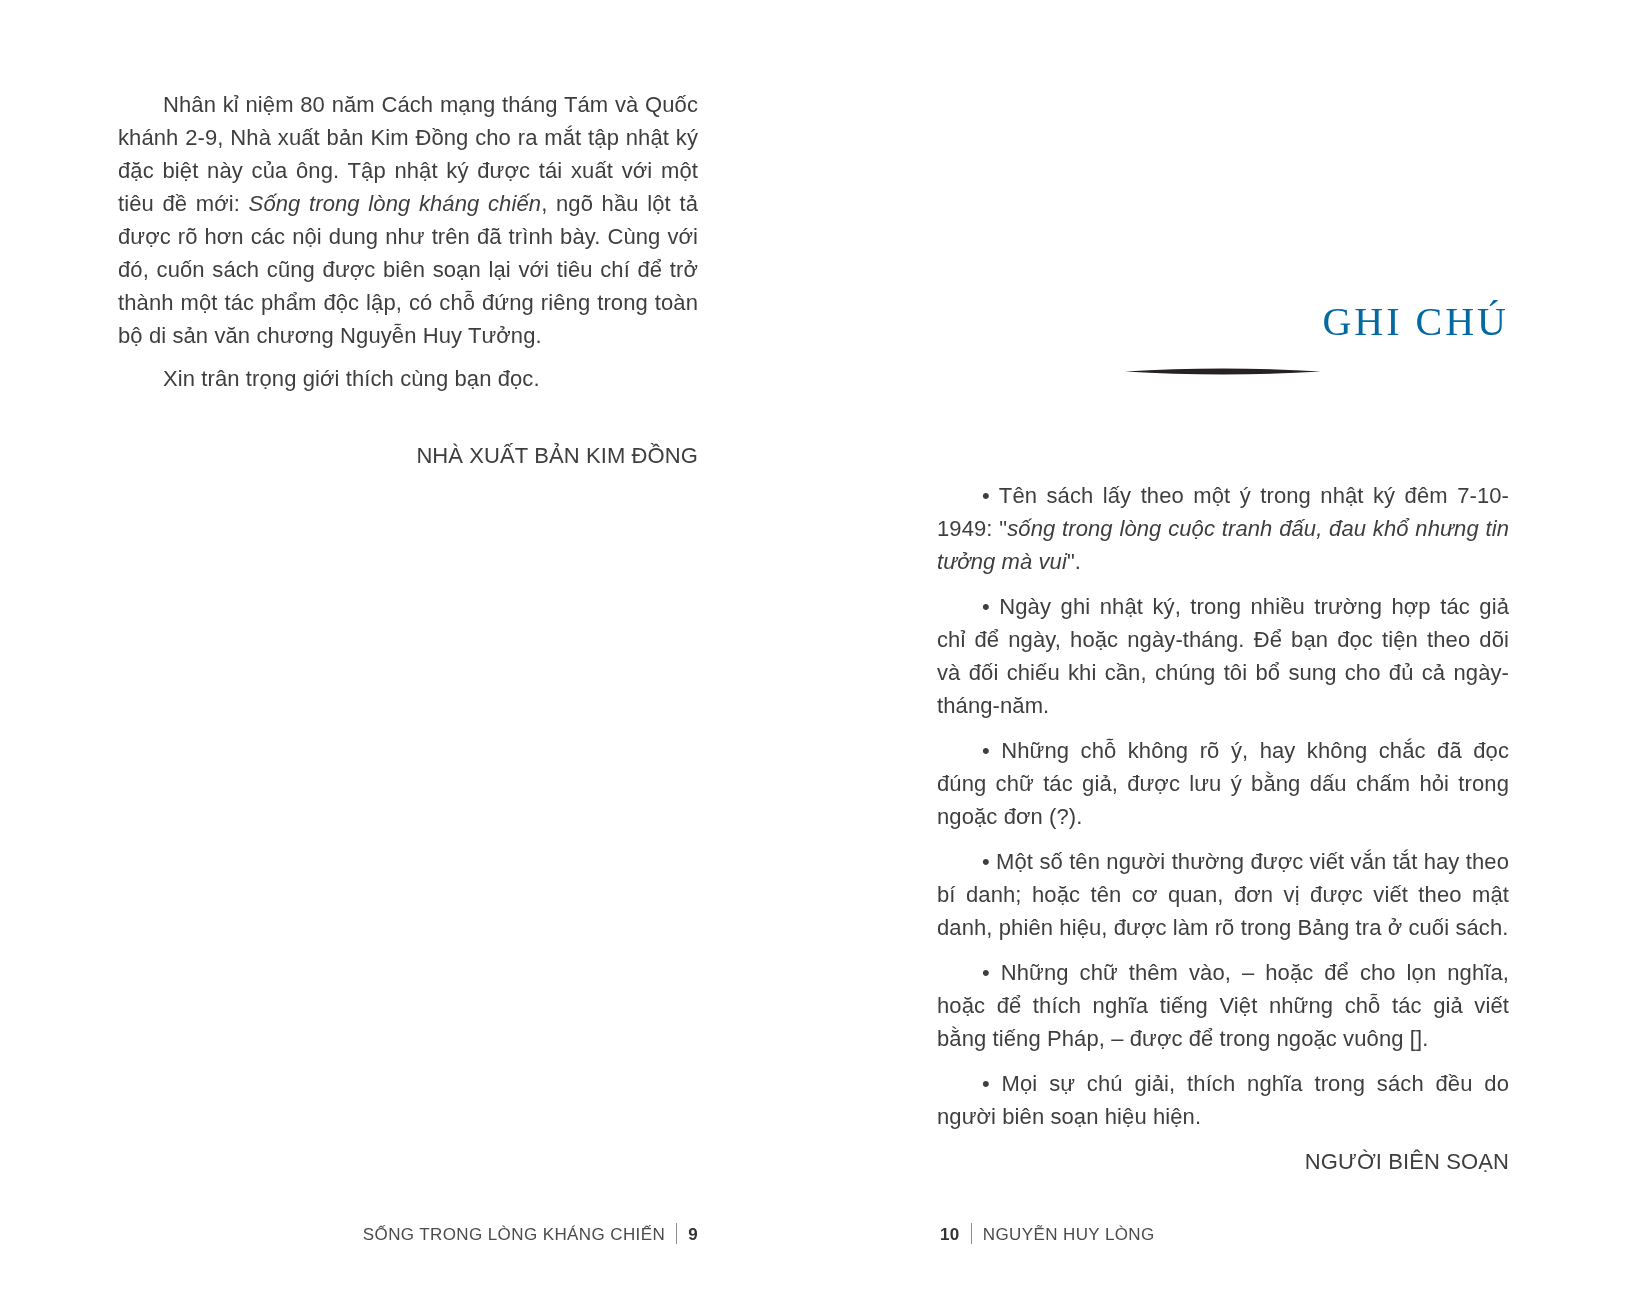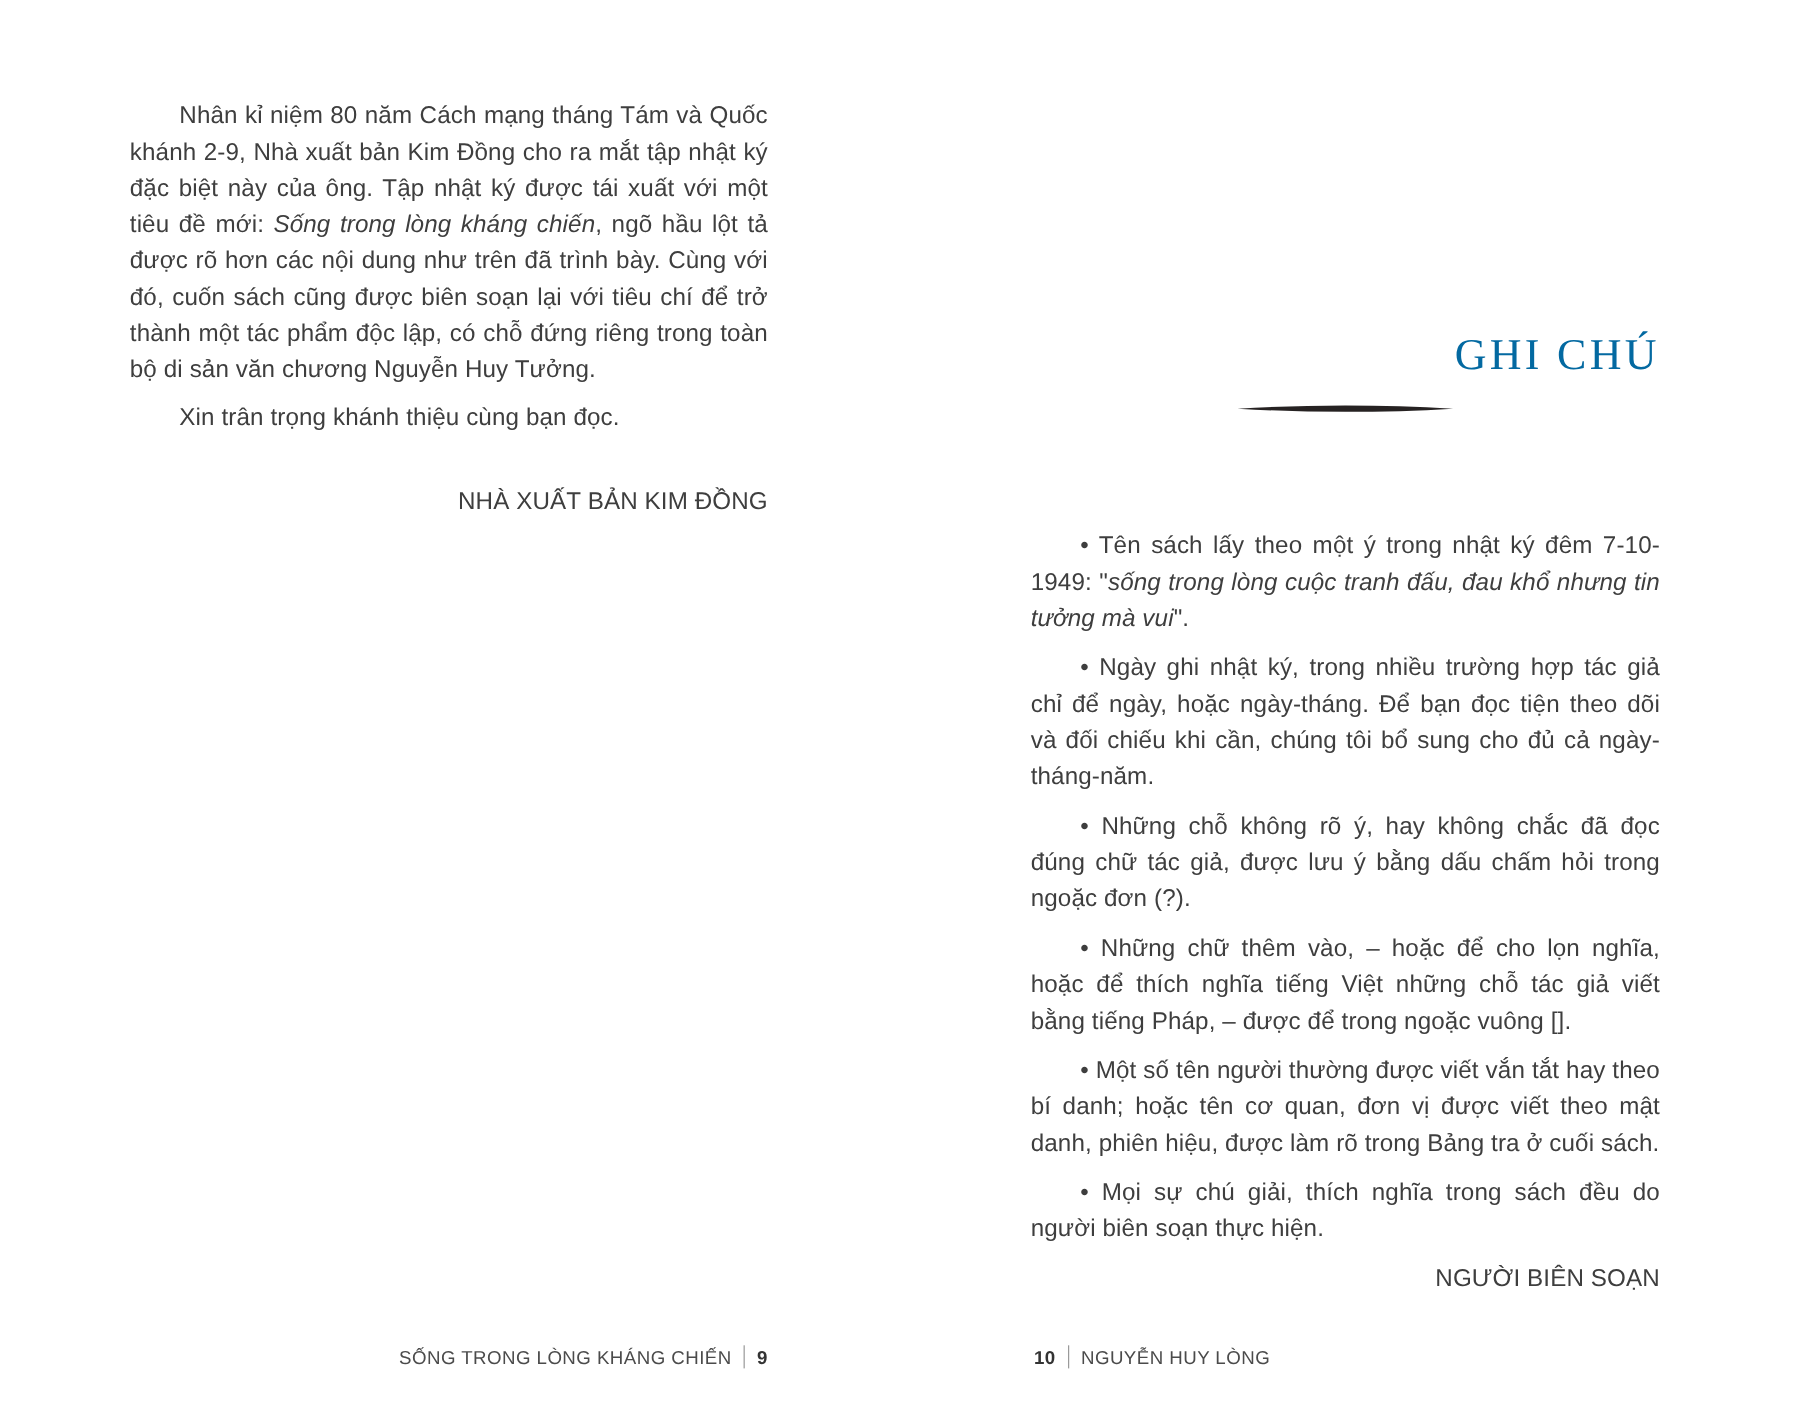--- a/index.html
+++ b/index.html
@@ -72,38 +72,38 @@
     margin: 0 11px;
   }
 </style>
 </head>
 <body>
 
 <div class="canvas">
 
   <section class="col col-left">
     <p class="body-p indent"><span>Nhân kỉ niệm 80 năm Cách mạng tháng Tám và Quốc khánh 2-9, Nhà xuất bản Kim Đồng cho ra mắt tập nhật ký đặc biệt này của ông. Tập nhật ký được tái xuất với một tiêu đề mới: </span><em>Sống trong lòng kháng chiến</em><span>, ngõ hầu lột tả được rõ hơn các nội dung như trên đã trình bày. Cùng với đó, cuốn sách cũng được biên soạn lại với tiêu chí để trở thành một tác phẩm độc lập, có chỗ đứng riêng trong toàn bộ di sản văn chương Nguyễn Huy Tưởng.</span></p>
-    <p class="body-p indent no-just">Xin trân trọng khánh thiệu cùng bạn đọc.</p>
+    <p class="body-p indent no-just">Xin trân trọng giới thích cùng bạn đọc.</p>
     <p class="body-p publisher">NHÀ XUẤT BẢN KIM ĐỒNG</p>
   </section>
 
   <section class="col col-right">
     <h1 class="chapter">GHI CHÚ</h1>
     <div class="rule-wrap">
       <svg width="196" height="7" viewBox="0 0 196 7">
         <path d="M0,3.5 Q48,0.6 98,0.6 Q148,0.6 196,3.5 Q148,6.4 98,6.4 Q48,6.4 0,3.5 Z" fill="#262222"></path>
       </svg>
     </div>
     <div class="notes">
       <p class="body-p indent"><span>• Tên sách lấy theo một ý trong nhật ký đêm 7-10-1949: "</span><em>sống trong lòng cuộc tranh đấu, đau khổ nhưng tin tưởng mà vui</em><span>".</span></p>
       <p class="body-p indent"><span>• Ngày ghi nhật ký, trong nhiều trường hợp tác giả chỉ để ngày, hoặc ngày-tháng. Để bạn đọc tiện theo dõi và đối chiếu khi cần, chúng tôi bổ sung cho đủ cả ngày-tháng-năm.</span></p>
       <p class="body-p indent"><span>• Những chỗ không rõ ý, hay không chắc đã đọc đúng chữ tác giả, được lưu ý bằng dấu chấm hỏi trong ngoặc đơn (?).</span></p>
+      <p class="body-p indent"><span>• Một số tên người thường được viết vắn tắt hay theo bí danh; hoặc tên cơ quan, đơn vị được viết theo mật danh, phiên hiệu, được làm rõ trong Bảng tra ở cuối sách.</span></p>
       <p class="body-p indent"><span>• Những chữ thêm vào, – hoặc để cho lọn nghĩa, hoặc để thích nghĩa tiếng Việt những chỗ tác giả viết bằng tiếng Pháp, – được để trong ngoặc vuông [].</span></p>
-      <p class="body-p indent"><span>• Một số tên người thường được viết vắn tắt hay theo bí danh; hoặc tên cơ quan, đơn vị được viết theo mật danh, phiên hiệu, được làm rõ trong Bảng tra ở cuối sách.</span></p>
-      <p class="body-p indent"><span>• Mọi sự chú giải, thích nghĩa trong sách đều do người biên soạn thực hiện.</span></p>
+      <p class="body-p indent"><span>• Mọi sự chú giải, thích nghĩa trong sách đều do người biên soạn hiệu hiện.</span></p>
     </div>
     <p class="body-p sig">NGƯỜI BIÊN SOẠN</p>
   </section>
 
   <footer class="footer footer-left">
     <span class="ftitle">SỐNG TRONG LÒNG KHÁNG CHIẾN</span><span class="fsep"></span><span class="fpage">9</span>
   </footer>
 
   <footer class="footer footer-right">
     <span class="fpage">10</span><span class="fsep"></span><span class="ftitle">NGUYỄN HUY LÒNG</span>

